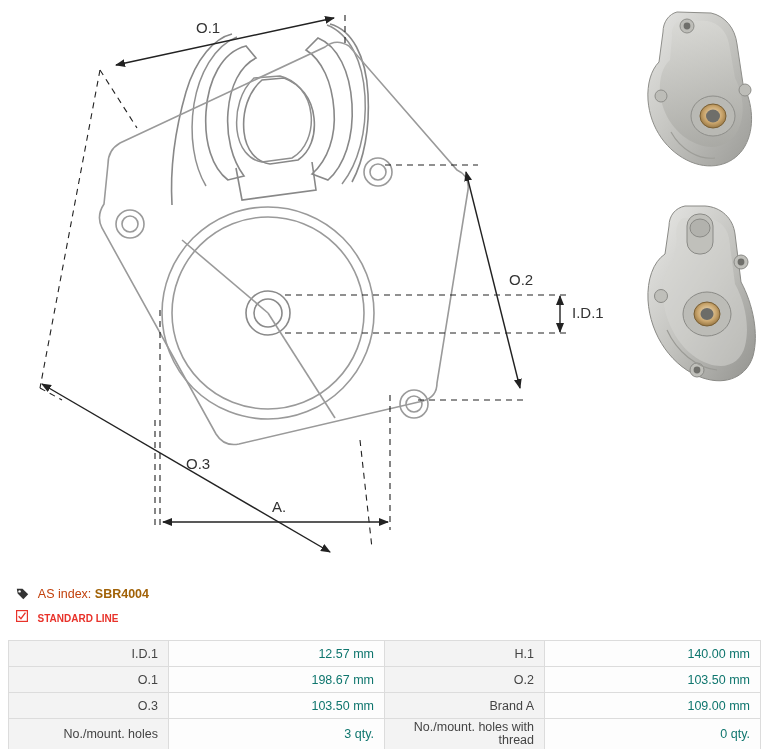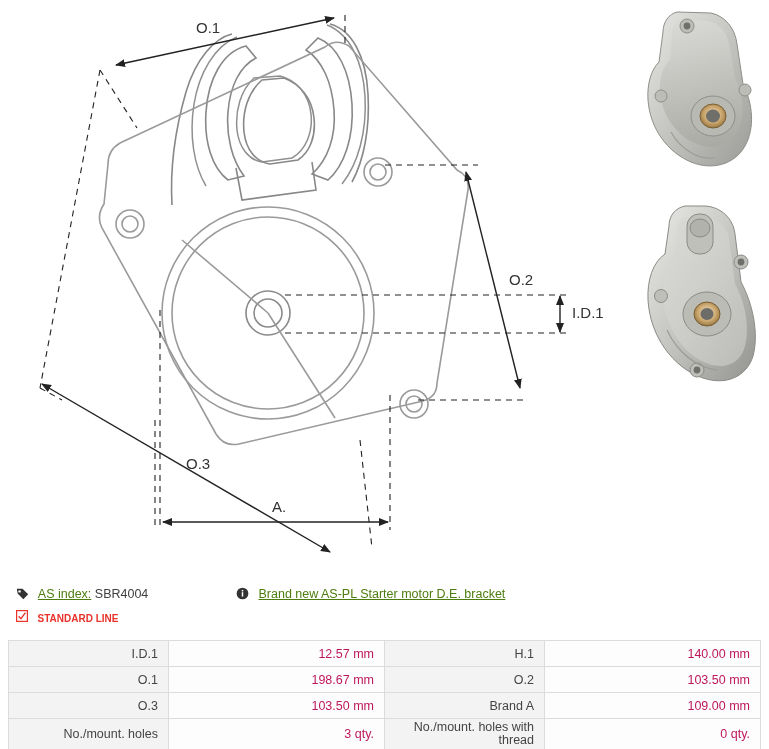--- a/index.html
+++ b/index.html
@@ -66,22 +66,22 @@
   .infocell { position: absolute; white-space: nowrap; }
   .c1 { left: 16px; }
   .c2 { left: 236px; }
   .c3 { left: 528px; }
 
   .ico {
     display: inline-block;
     vertical-align: -2px;
     margin-right: 6px;
   }
-  .lbl { color: #4d7c0f; text-decoration: underline; }
-  .val { font-weight: normal; color: #404040; }
+  .lbl { color: #c2410c; }
+  .val { font-weight: bold; color: #a16207; }
   .stdline {
     color: #e8322a;
     font-weight: bold;
     font-size: 10px;
   }
   .chk {
     display: inline-block;
     margin-right: 6px;
     color: #e8322a;
     font-size: 12px;
@@ -93,21 +93,21 @@
     position: absolute;
     left: 8px; top: 640px;
     width: 753px;
     border-collapse: collapse;
     font-size: 12.5px;
   }
   #spectable td {
     border: 1px solid #dcdcdc;
     height: 26px;
     padding: 2px 10px;
-    color: #be185d;
+    color: #0f766e;
   }
   #spectable td.k {
     background: #f3f3f3;
     text-align: right;
     width: 160px;
     color: #444;
   }
   #spectable td.v {
     background: #fdfdfd;
     text-align: right;
@@ -394,30 +394,20 @@
         <span class="ico">
           <svg width="13" height="13" viewBox="0 0 16 16">
               <path d="M1 2 h7 l7 7 -6 6 -7-7 z" fill="#333"></path>
               <circle cx="4.4" cy="5.4" r="1.5" fill="#fff"></circle>
             </svg>
         </span>
         <span class="lbl">AS index:</span>
         <span class="val">SBR4004</span>
       </span>
 
-      <span class="infocell c2">
-        <span class="ico">
-          <svg width="13" height="13" viewBox="0 0 16 16">
-              <circle cx="8" cy="8" r="7.2" fill="#333"></circle>
-              <rect x="7.1" y="6.4" width="1.8" height="5.4" fill="#fff"></rect>
-              <rect x="7.1" y="3.6" width="1.8" height="1.9" fill="#fff"></rect>
-            </svg>
-        </span>
-        <span class="lbl">Brand new AS-PL Starter motor D.E. bracket</span>
-      </span>
 
     </div>
 
     <div class="inforow" id="inforow2">
       <span class="infocell c1">
         <span class="chk">
           <svg width="12" height="12" viewBox="0 0 16 16">
               <rect x="0.8" y="0.8" width="14.4" height="14.4" fill="none" stroke="#e8322a" stroke-width="1.6"></rect>
               <path d="M3.5 8.4 L6.6 11.6 L12.6 3.6" fill="none" stroke="#e8322a" stroke-width="1.8"></path>
             </svg>

